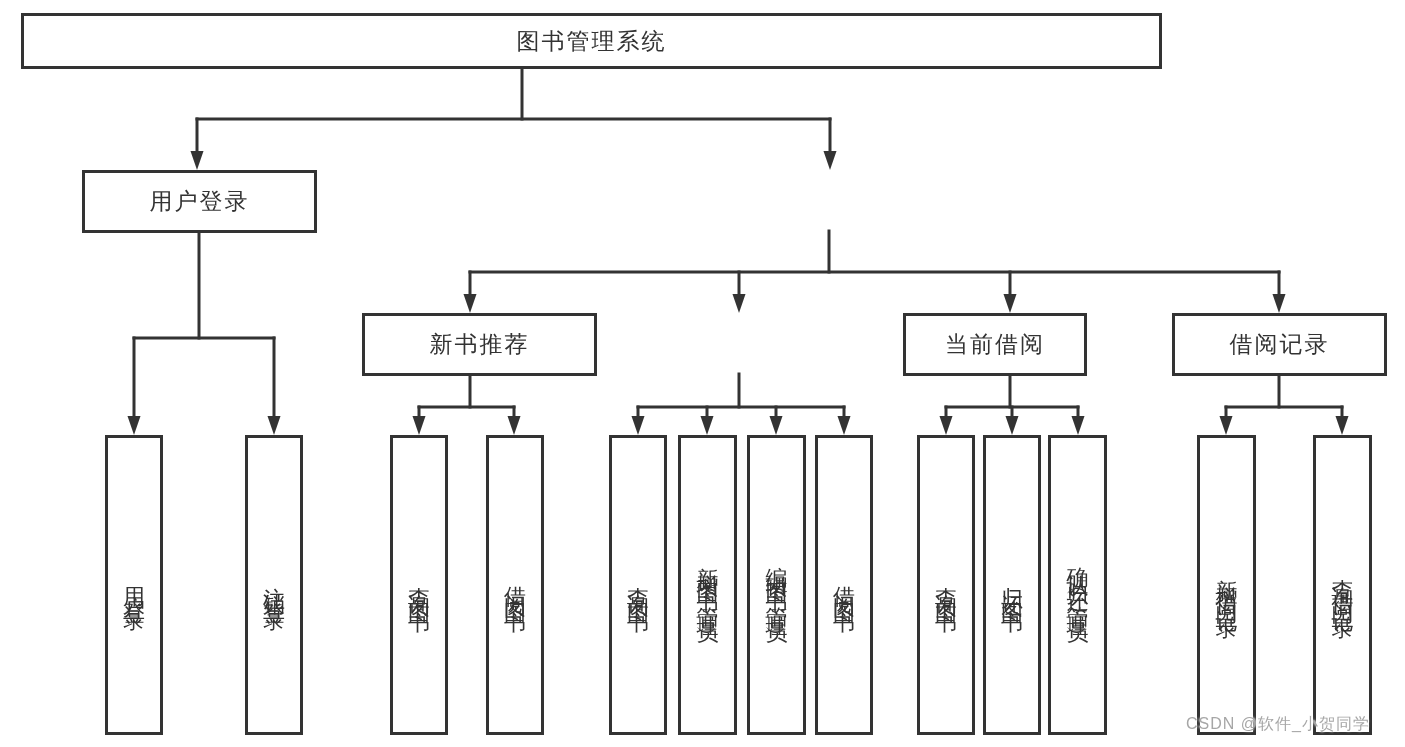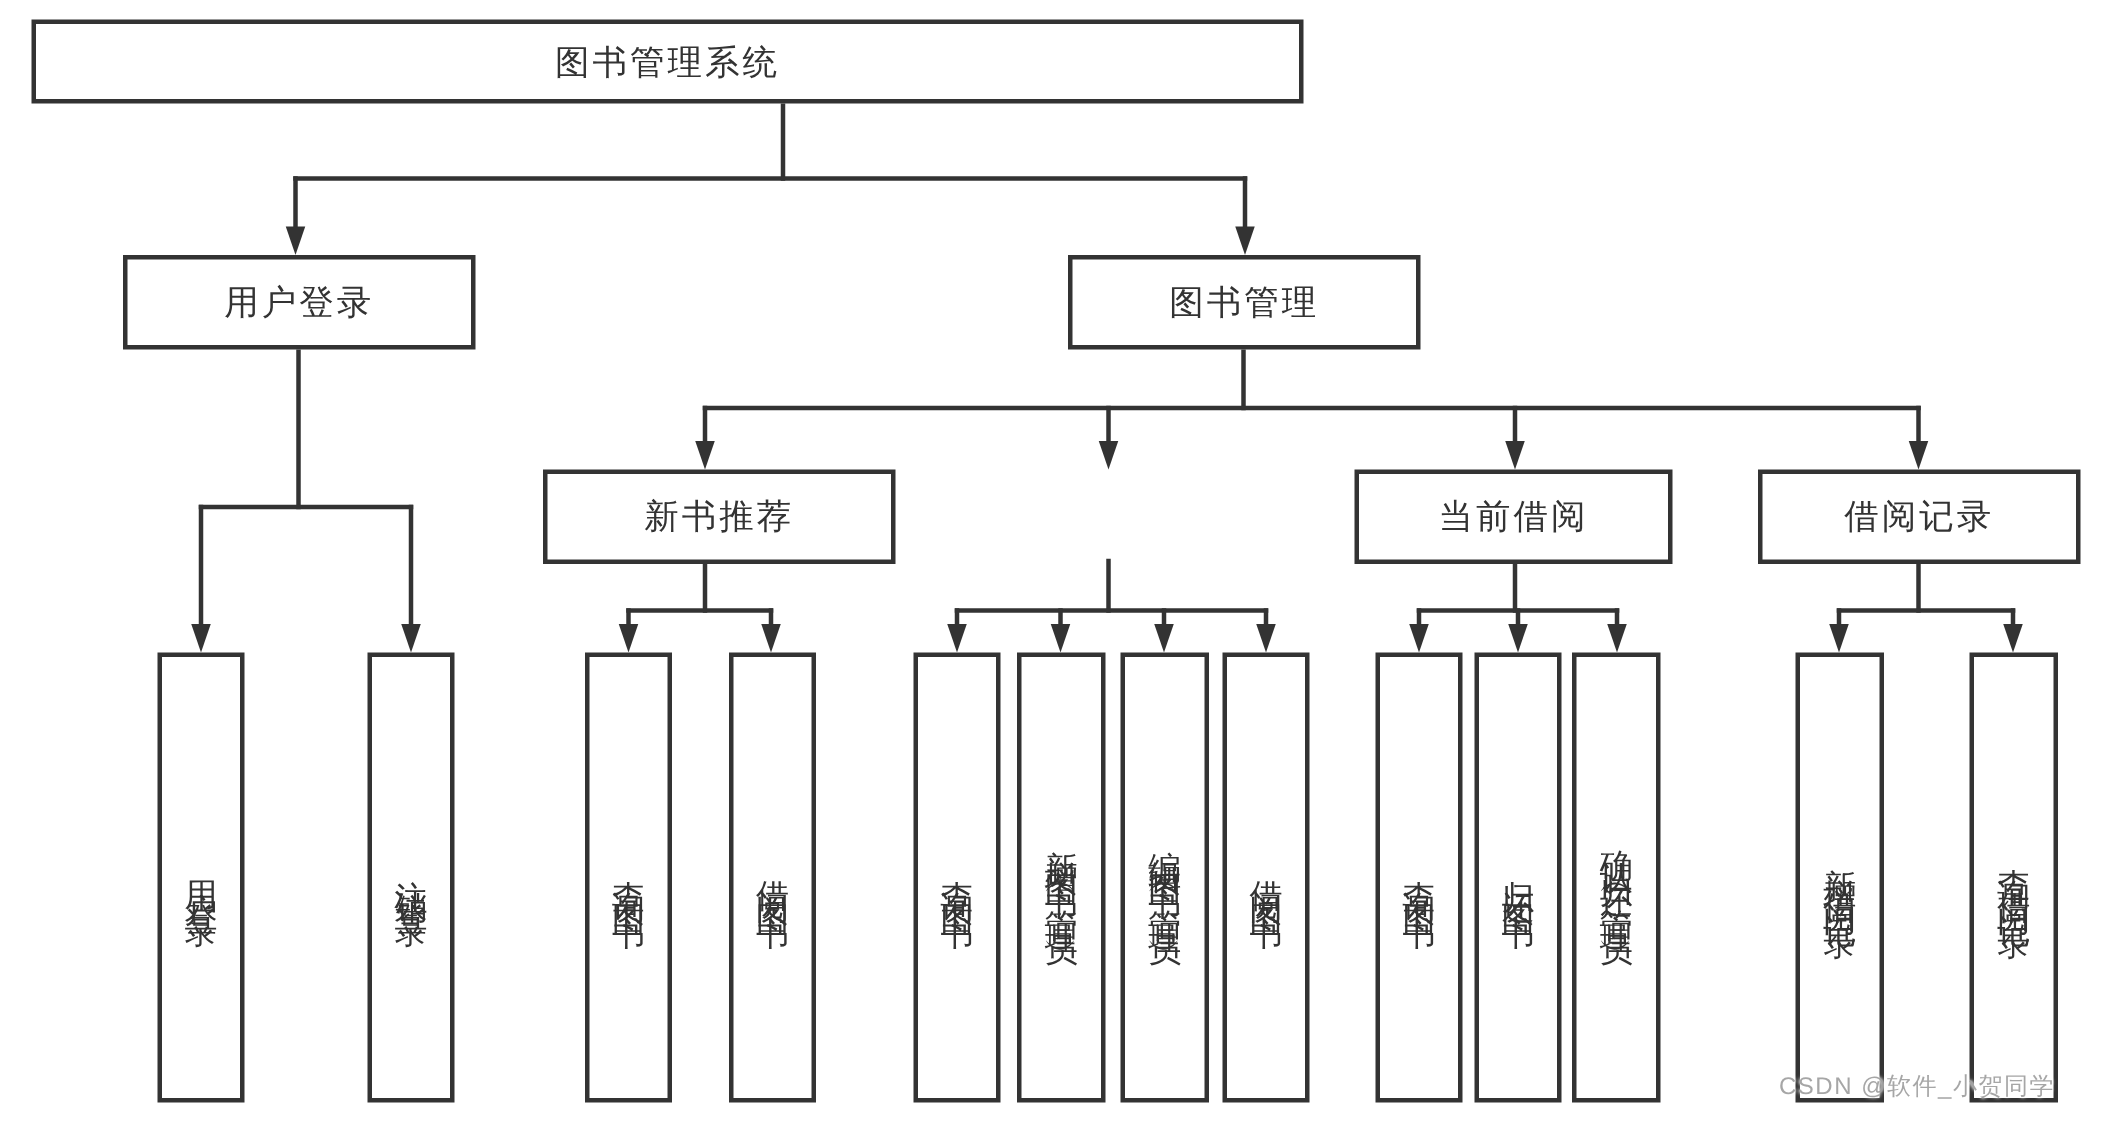--- a/index.html
+++ b/index.html
@@ -121,35 +121,32 @@
       <polygon points="769.5,416 782.5,416 776,435"></polygon>
       <polygon points="837.5,416 850.5,416 844,435"></polygon>
       <polygon points="939.5,416 952.5,416 946,435"></polygon>
       <polygon points="1005.5,416 1018.5,416 1012,435"></polygon>
       <polygon points="1071.5,416 1084.5,416 1078,435"></polygon>
       <polygon points="1219.5,416 1232.5,416 1226,435"></polygon>
       <polygon points="1335.5,416 1348.5,416 1342,435"></polygon>
     </g>
   </svg>
 
-  <div class="node node-h" style="left:21px; top:13px; width:848px; height:56px;">
+  <div class="node node-h" style="left:21px; top:13px; width:1141px; height:56px;">
     <span>图书管理系统</span>
   </div>
 
   <div class="node node-h" style="left:82px; top:170px; width:235px; height:63px;">
     <span>用户登录</span>
   </div>
-  <div class="node node-h" style="left:712px; top:170px; width:235px; height:63px;">
-    <span>图书管理</span>
-  </div>
 
   <div class="node node-h" style="left:362px; top:313px; width:235px; height:63px;">
     <span>新书推荐</span>
   </div>
-  <div class="node node-h" style="left:903px; top:313px; width:212px; height:63px;">
+  <div class="node node-h" style="left:903px; top:313px; width:184px; height:63px;">
     <span>当前借阅</span>
   </div>
   <div class="node node-h" style="left:1172px; top:313px; width:215px; height:63px;">
     <span>借阅记录</span>
   </div>
 
   <div class="node leaf" style="left:105px; top:435px; width:58px; height:300px;">
     <span>用户登录</span>
   </div>
   <div class="node leaf" style="left:245px; top:435px; width:58px; height:300px;">

